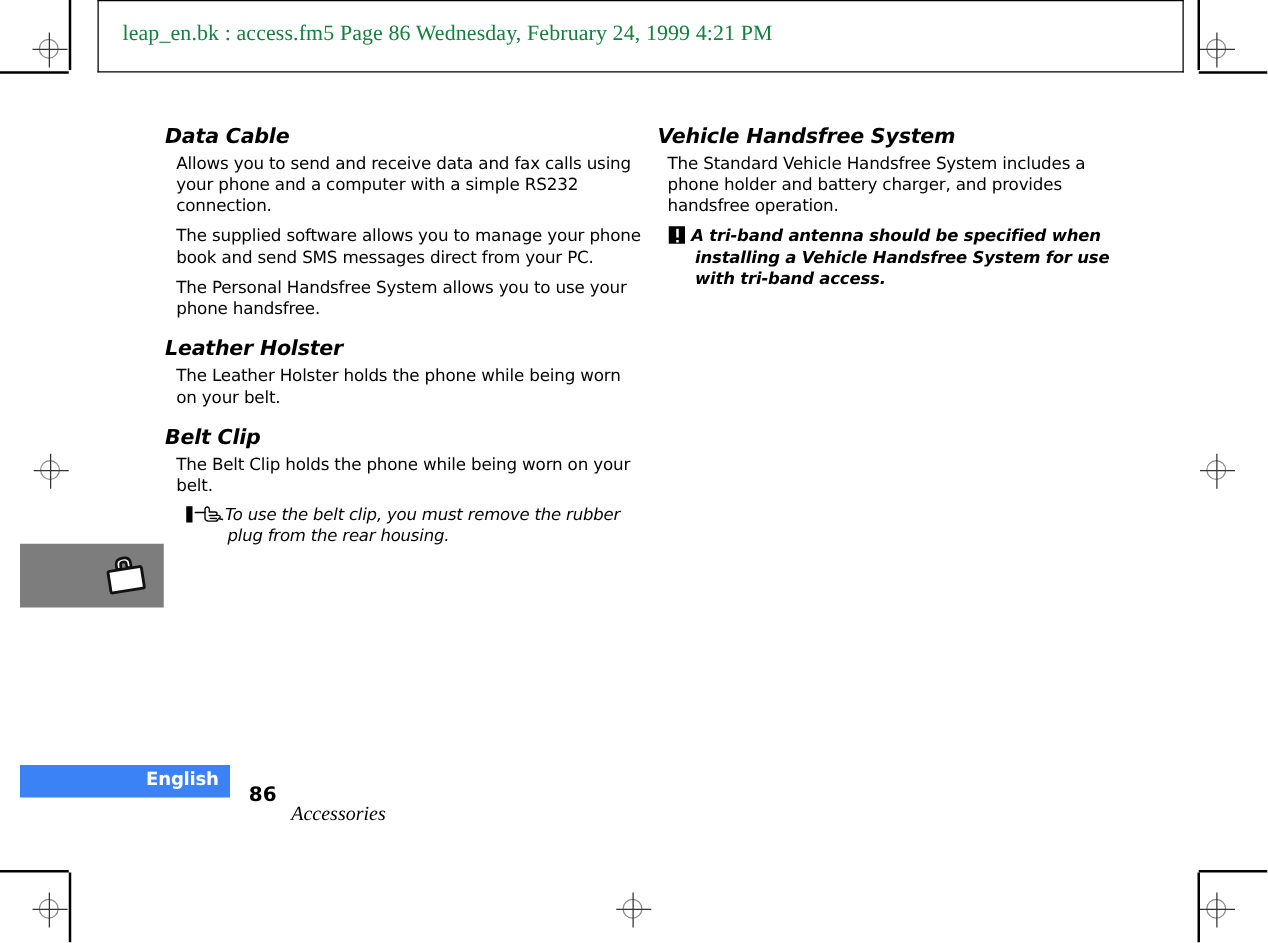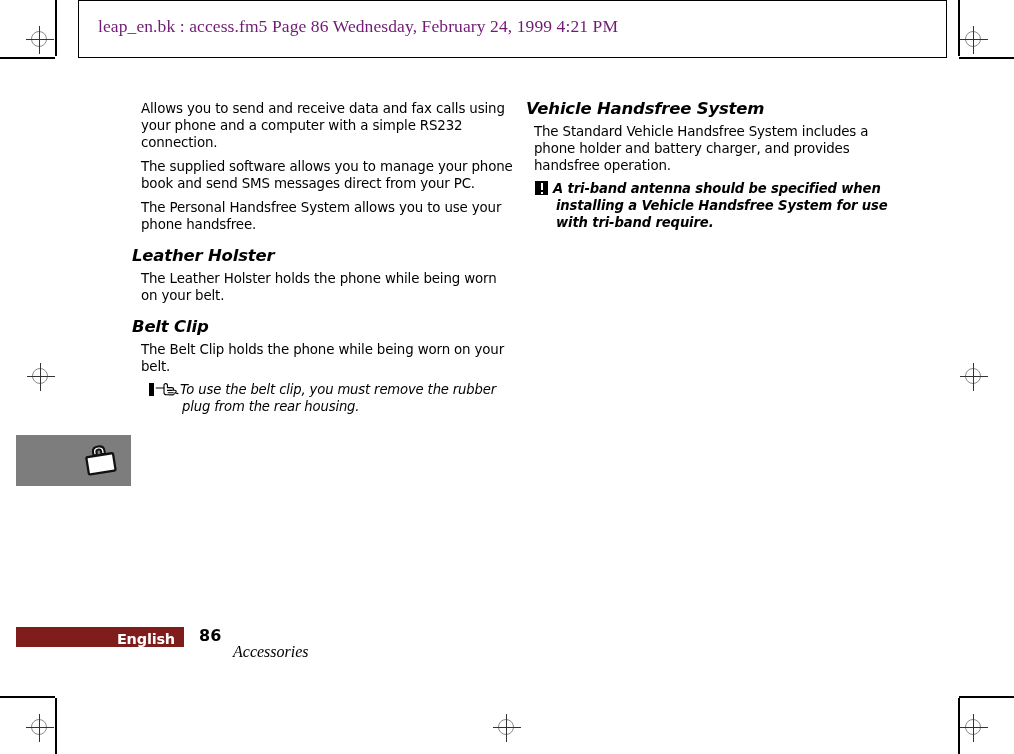--- a/index.html
+++ b/index.html
@@ -72,21 +72,21 @@
     width: 1px; height: 58px;
     background: #000;
   }
   .header-text {
     position: absolute;
     left: 98px; top: 16px;
     font-family: "Liberation Serif", serif;
     font-size: 17.5px;
     letter-spacing: 0.1px;
     white-space: nowrap;
-    color: #701a75;
+    color: #15803d;
   }
 
   
   .col {
     position: absolute;
     top: 100px;
     width: 382px;
   }
   .col-left  { left: 132px; }
   .col-right { left: 526px; }
@@ -197,23 +197,23 @@
   }
   .thumb-tab .tab-icon {
     position: absolute;
     right: 10px;
     top: 7px;
   }
 
   
   .footer-bar {
     position: absolute;
-    left: 16px; top: 627px;
-    width: 168px; height: 20px;
-    background: #7f1d1d;
+    left: 16px; top: 612px;
+    width: 168px; height: 26px;
+    background: #3b82f6;
   }
   .footer-lang {
     position: absolute;
     right: 9px;
     top: 4px;
     font-family: "DejaVu Sans", sans-serif;
     font-size: 14.5px;
     font-weight: bold;
     color: #ffffff;
     letter-spacing: -0.2px;
@@ -287,20 +287,21 @@
 </div>
 
 <div class="header-rule-top"></div>
 <div class="header-rule-bottom"></div>
 <div class="header-left-edge"></div>
 <div class="header-right-edge"></div>
 <div class="header-text">leap_en.bk : access.fm5  Page 86  Wednesday, February 24, 1999  4:21 PM</div>
 
 <div class="col col-left">
 
+  <h2 class="sec-heading">Data Cable</h2>
   <p class="body-para">Allows you to send and receive data and fax calls using your phone and a computer with a simple RS232 connection.</p>
   <p class="body-para">The supplied software allows you to manage your phone book and send SMS messages direct from your PC.</p>
 
   <p class="body-para">The Personal Handsfree System allows you to use your phone handsfree.</p>
 
   <h2 class="sec-heading">Leather Holster</h2>
   <p class="body-para">The Leather Holster holds the phone while being worn on your belt.</p>
 
   <h2 class="sec-heading">Belt Clip</h2>
   <p class="body-para">The Belt Clip holds the phone while being worn on your belt.</p>
@@ -313,21 +314,21 @@
             <path d="M14.2 10.7 L19.3 10.8"></path>
           </g>
         </svg></span><span>To use the belt clip, you must remove the rubber plug from the rear housing.</span></div>
 </div>
 
 <div class="col col-right">
 
   <h2 class="sec-heading">Vehicle Handsfree System</h2>
   <p class="body-para">The Standard Vehicle Handsfree System includes a phone holder and battery charger, and provides handsfree operation.</p>
 
-  <div class="note warn"><span class="warn-icon"><span class="box"></span><span class="excl-stem"></span><span class="excl-dot"></span></span><span>A tri-band antenna should be specified when installing a Vehicle Handsfree System for use with tri-band require.</span></div>
+  <div class="note warn"><span class="warn-icon"><span class="box"></span><span class="excl-stem"></span><span class="excl-dot"></span></span><span>A tri-band antenna should be specified when installing a Vehicle Handsfree System for use with tri-band access.</span></div>
 
 </div>
 
 <div class="thumb-tab">
   <span class="tab-icon">
     <svg width="40" height="37" viewBox="0 0 40 37" xmlns="http://www.w3.org/2000/svg">
       <g transform="rotate(-9 20 19)">
         <path d="M13.5 12.5 L13.5 8.8 Q13.5 4.2 19.3 4.2 Q25.0 4.2 25.0 8.8 L25.0 12.5 L21.6 12.5 L21.6 9.2 Q21.6 7.3 19.3 7.3 Q16.9 7.3 16.9 9.2 L16.9 12.5 Z" fill="#ffffff" stroke="#111111" stroke-width="2.1" stroke-linejoin="round"></path>
         <rect x="6.0" y="13.0" width="27.0" height="17.5" rx="1.4" fill="#ffffff" stroke="#111111" stroke-width="2.3" stroke-linejoin="round"></rect>
       </g>

